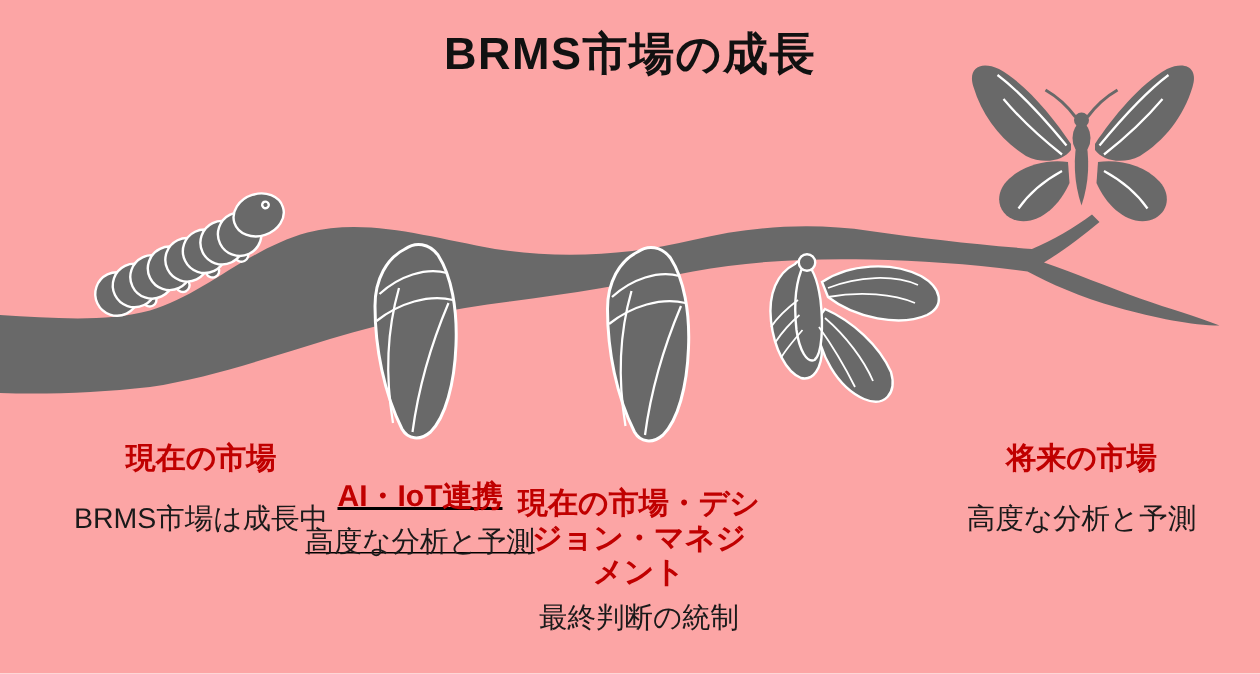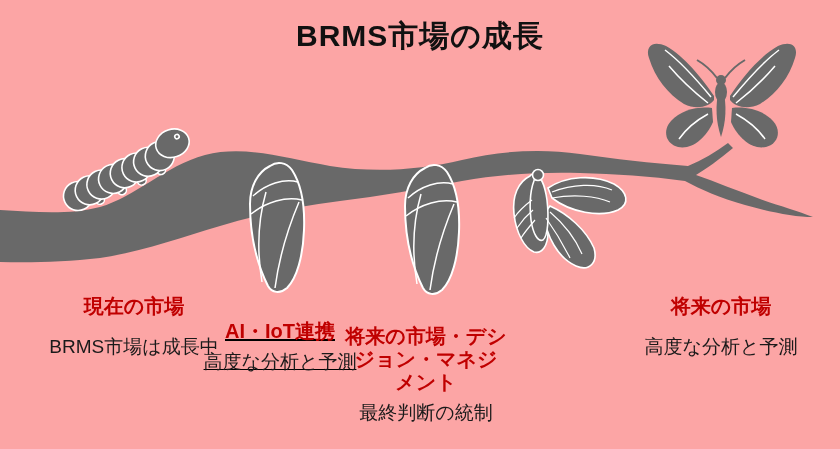--- a/index.html
+++ b/index.html
@@ -136,21 +136,21 @@
     <div class="heading">
       <div>AI・IoT連携</div>
     </div>
     <div class="desc">
       <div>高度な分析と予測</div>
     </div>
   </div>
 
   <div class="stage stage-3">
     <div class="heading">
-      <div>将来の市場・デシ</div>
+      <div>現在の市場・デシ</div>
       <div>ジョン・マネジ</div>
       <div>メント</div>
     </div>
     <div class="desc">
       <div>最終判断の統制</div>
     </div>
   </div>
 
 
   <div class="stage stage-5">

